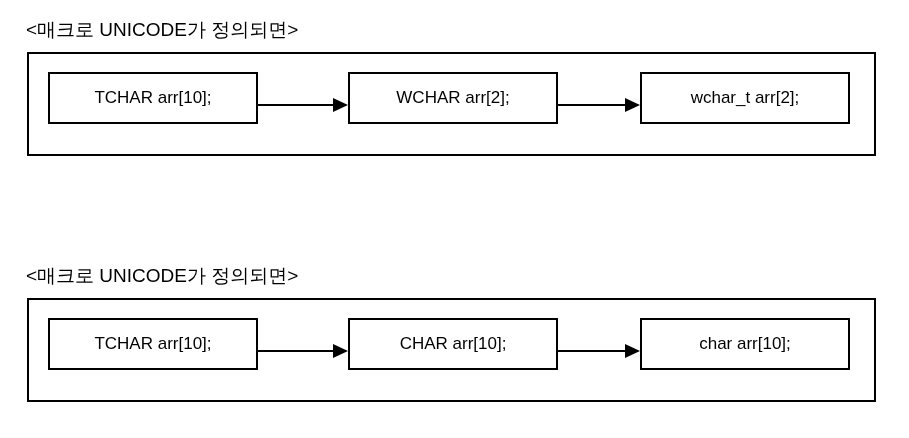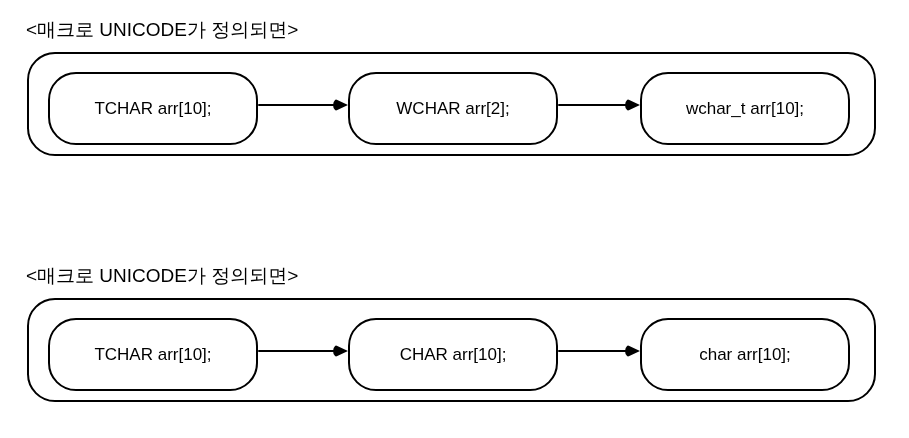--- a/index.html
+++ b/index.html
@@ -1,15 +1,15 @@
 <!DOCTYPE html>
 <html><head>
 <meta charset="utf-8">
 <style>
-  * { margin:0; padding:0; box-sizing:border-box;border-radius:28px; }
+  * { margin:0; padding:0; box-sizing:border-box; }
   html,body { background:#ffffff; }
   body { font-family:"Liberation Sans","DejaVu Sans",sans-serif; color:#000000; }
 
   .canvas {
     position:relative;
     width:909px; height:438px;
     background:#ffffff;
     overflow:hidden;
   }
 
@@ -30,21 +30,21 @@
     width:849px; height:104px;
     border:2px solid #000000;
     background:#ffffff;
   }
   .frame-1 { top:52px; }
   .frame-2 { top:298px; }
 
   .node {
     position:absolute;
     top:18px;
-    width:210px; height:73px;
+    width:210px; height:52px;
     border:2px solid #000000;
     background:#ffffff;
     display:flex; align-items:center; justify-content:center;
     font-size:17px;
     color:#000000;
     white-space:nowrap;
   }
   .node-1 { left:19px; }
   .node-2 { left:319px; }
   .node-3 { left:611px; }
@@ -80,21 +80,21 @@
     <div class="node node-1">TCHAR arr[10];</div>
 
     <div class="arrow-line arrow-line-1"></div>
     <div class="arrow-head arrow-head-1"></div>
 
     <div class="node node-2">WCHAR arr[2];</div>
 
     <div class="arrow-line arrow-line-2"></div>
     <div class="arrow-head arrow-head-2"></div>
 
-    <div class="node node-3">wchar_t arr[10];</div>
+    <div class="node node-3">wchar_t arr[2];</div>
   </div>
 
   <div class="diagram-title title-2">&lt;매크로 UNICODE가 정의되면&gt;</div>
 
   <div class="outer-frame frame-2">
     <div class="node node-1">TCHAR arr[10];</div>
 
     <div class="arrow-line arrow-line-1"></div>
     <div class="arrow-head arrow-head-1"></div>
 

